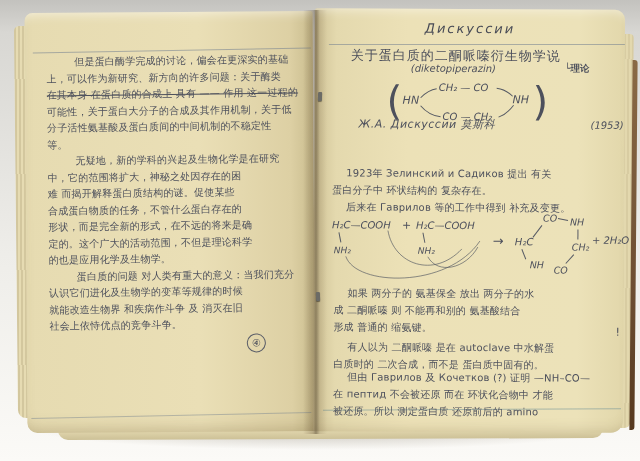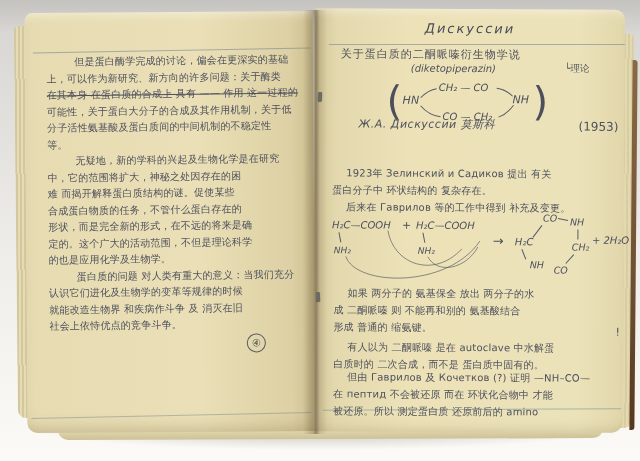--- a/index.html
+++ b/index.html
@@ -66,26 +66,26 @@
   .strike{text-decoration:line-through;text-decoration-thickness:1px;}
   .page-number{
     position:absolute;left:220px;top:322px;width:17px;height:17px;border:1px solid #5a5d68;
     border-radius:50%;font-size:10px;line-height:17px;text-align:center;color:#4d505c;
     transform:rotate(8deg);
   }
   .rp-heading{
     position:absolute;left:0;top:12px;width:310px;text-align:center;
     font-size:13px;letter-spacing:2px;font-style:italic;color:#474a55;
   }
-  .rp-title{position:absolute;left:26px;top:38px;font-size:11px;letter-spacing:1px;white-space:nowrap;text-align:center;}
+  .rp-title{position:absolute;left:36px;top:38px;font-size:13px;letter-spacing:1px;white-space:nowrap;text-align:center;}
   .rp-title-latin{position:absolute;left:96px;top:54px;font-size:10px;font-style:italic;white-space:nowrap;}
-  .rp-title-note{position:absolute;left:250px;top:53px;font-size:9.5px;white-space:nowrap;}
+  .rp-title-note{position:absolute;left:250px;top:53px;font-size:9.5px;white-space:nowrap;font-weight:bold;}
   .rp-ring1{position:absolute;left:72px;top:64px;}
   .rp-author{position:absolute;left:44px;top:108px;font-size:11px;font-style:italic;letter-spacing:.5px;white-space:nowrap;}
-  .rp-year{position:absolute;left:264px;top:110px;font-size:12px;white-space:nowrap;}
+  .rp-year{position:absolute;left:276px;top:110px;font-size:10px;font-style:italic;white-space:nowrap;}
   .rp-source{position:absolute;left:112px;top:126px;font-size:10px;font-style:italic;white-space:nowrap;}
   .rp-para{position:absolute;font-size:10px;line-height:17px;letter-spacing:.2px;}
   .rp-para .line{white-space:nowrap;}
   .rp-para1{left:18px;top:156px;width:286px;}
   .rp-reaction{position:absolute;left:16px;top:198px;}
   .rp-para2{left:20px;top:276px;width:286px;}
   .rp-para3{left:20px;top:330px;width:286px;}
   .rp-para4{left:20px;top:360px;width:286px;}
   .margin-mark{position:absolute;left:302px;top:316px;font-size:11px;color:#4d505c;}
   svg text{fill:#4d505c;font-family:"DejaVu Sans","Liberation Sans",sans-serif;}

